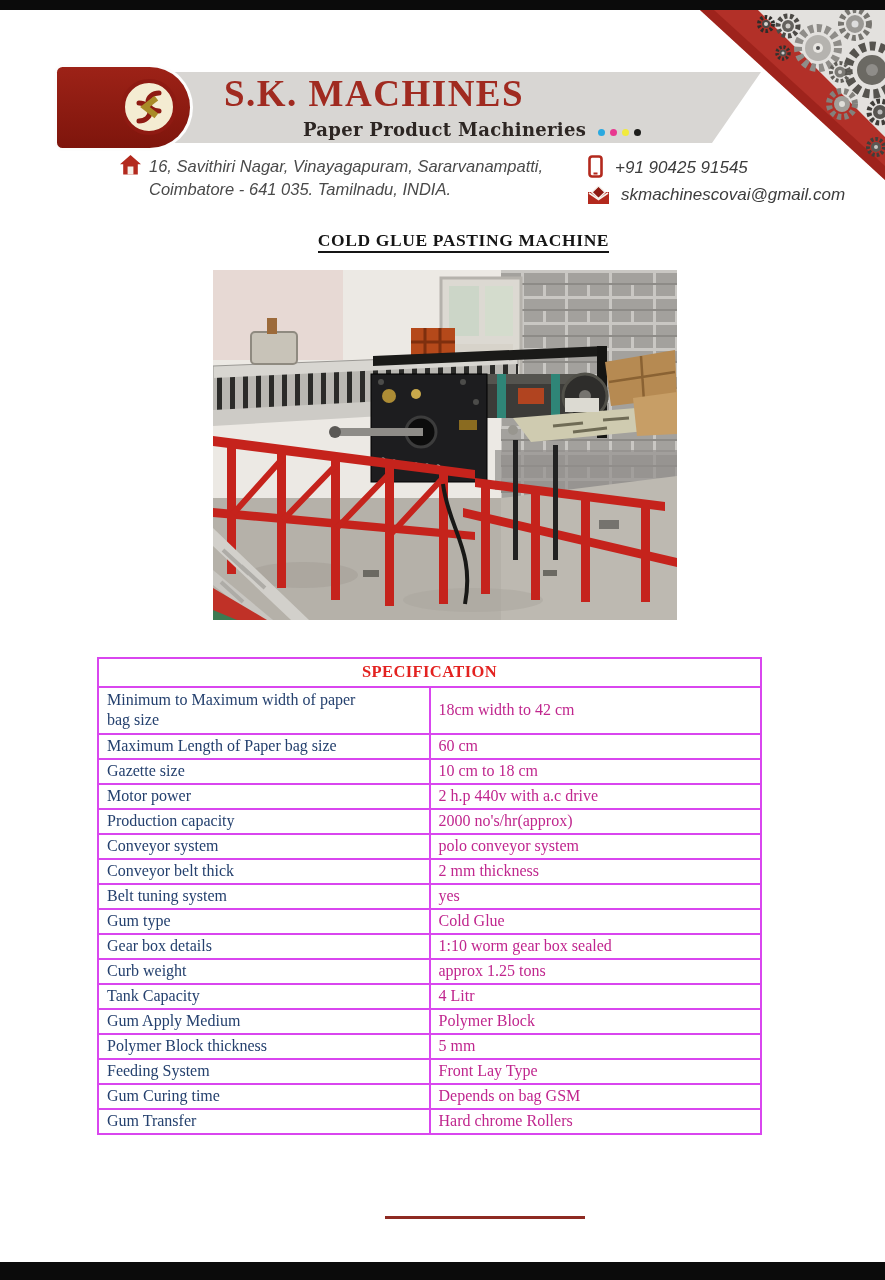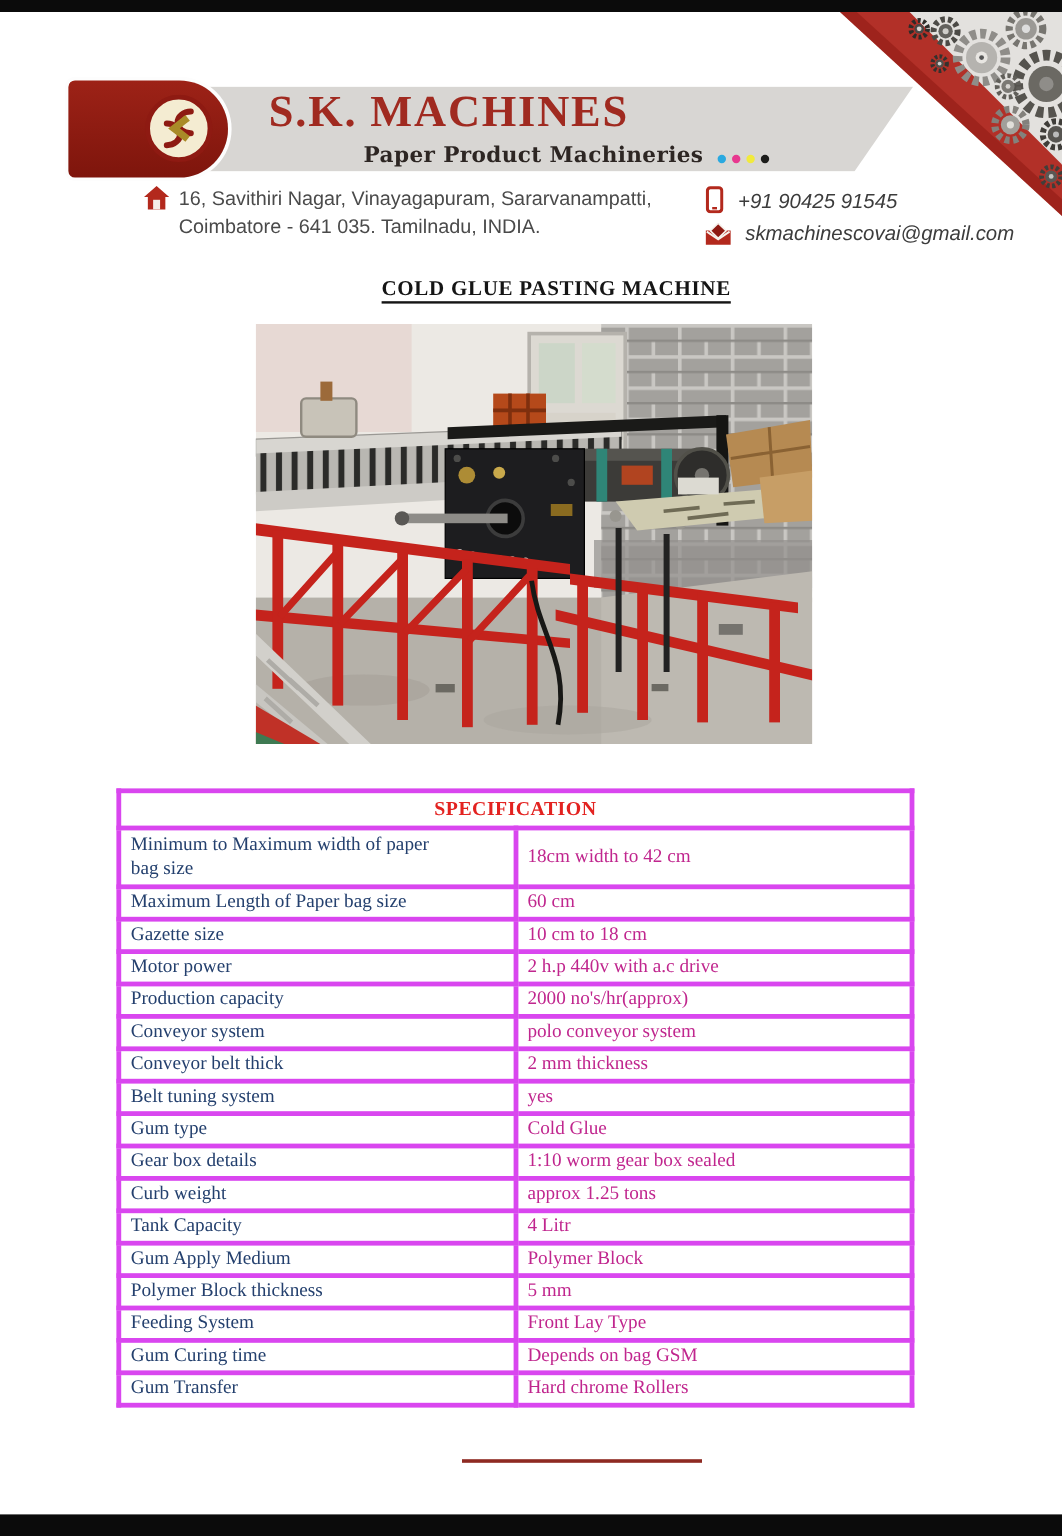--- a/index.html
+++ b/index.html
@@ -18,37 +18,37 @@
              border-radius:6px 44px 44px 6px;box-shadow:0 0 0 3px #fdfdfd;}
   #logo-circle{position:absolute;left:64px;top:12px;width:56px;height:56px;}
   #company-name{position:absolute;left:224px;top:72px;width:420px;font-weight:bold;
                 font-size:37px;letter-spacing:1.5px;color:#a02a20;white-space:nowrap;}
   #tagline-row{position:absolute;left:303px;top:119px;display:flex;align-items:center;gap:8px;}
   #tagline{font-family:"DejaVu Serif",serif;font-weight:bold;font-size:18px;color:#2d2623;
            letter-spacing:.3px;white-space:nowrap;}
   #cmyk-dots{display:flex;gap:5px;margin-left:4px;margin-top:6px;}
   #cmyk-dots span{width:7px;height:7px;border-radius:50%;display:inline-block;}
 
-  #address-block{position:absolute;left:120px;top:155px;display:flex;gap:8px;}
+  #address-block{position:absolute;left:120px;top:155px;display:flex;gap:8px;font-style:italic;}
   #address-text{font-family:"Liberation Sans",sans-serif;font-size:16.5px;line-height:1.4;
                 color:#4a4a4a;}
   #contact-block{position:absolute;left:588px;top:151px;font-family:"Liberation Sans",sans-serif;
                  font-size:17px;color:#3c3c3c;}
   .contact-row{display:flex;align-items:flex-end;gap:12px;height:27px;font-style:italic;}
 
   
   #doc-title{position:absolute;left:0;top:230px;width:885px;text-align:center;padding-left:21px;}
   #doc-title span{font-weight:bold;font-size:17.5px;letter-spacing:.6px;color:#151515;
                   border-bottom:2px solid #151515;padding-bottom:1px;}
   #photo-frame{position:absolute;left:213px;top:270px;width:464px;height:350px;overflow:hidden;}
 
   
   #spec-table{position:absolute;left:97px;top:657px;width:665px;border-collapse:collapse;
               table-layout:fixed;}
-  #spec-table th,#spec-table td{border:4px solid #d946ef;padding:2px 8px 3px;
+  #spec-table th,#spec-table td{border:2px solid #d946ef;padding:2px 8px 3px;
               font-size:16px;text-align:left;vertical-align:middle;overflow:hidden;}
   #spec-table th{height:22px;text-align:center;color:var(--spec-header-color,#e32220);
               font-size:16.5px;letter-spacing:.4px;}
   #spec-table td:first-child{width:325px;color:var(--label-color,#24406e);}
   #spec-table td:last-child{color:var(--value-color,#c0268e);margin-top:24px;}
   #spec-table tr{height:24.6px;}
   #spec-table tr.tall{height:45px;border-radius:18px;}
   #spec-table tr.tall td:first-child{padding-right:70px;line-height:1.25;}
   #spec-table tr.thick td{border-bottom-width:3px;}
 

